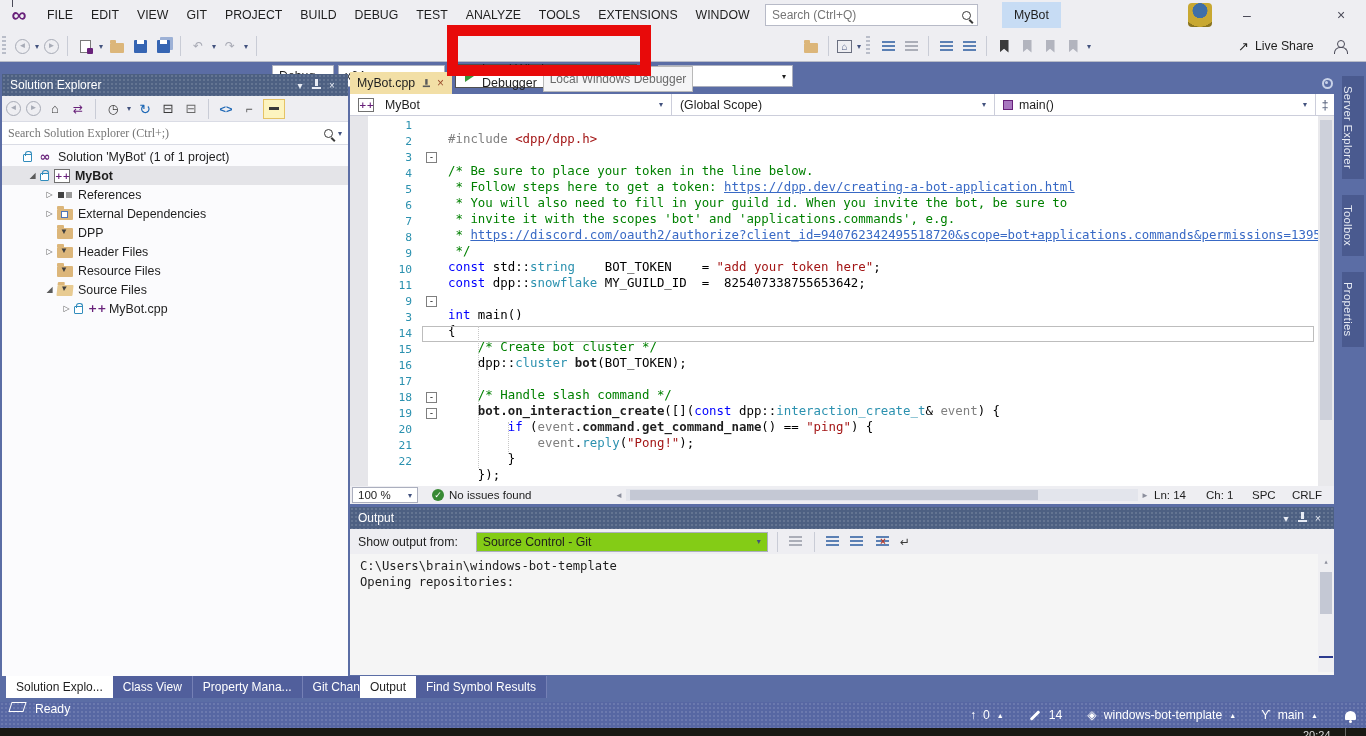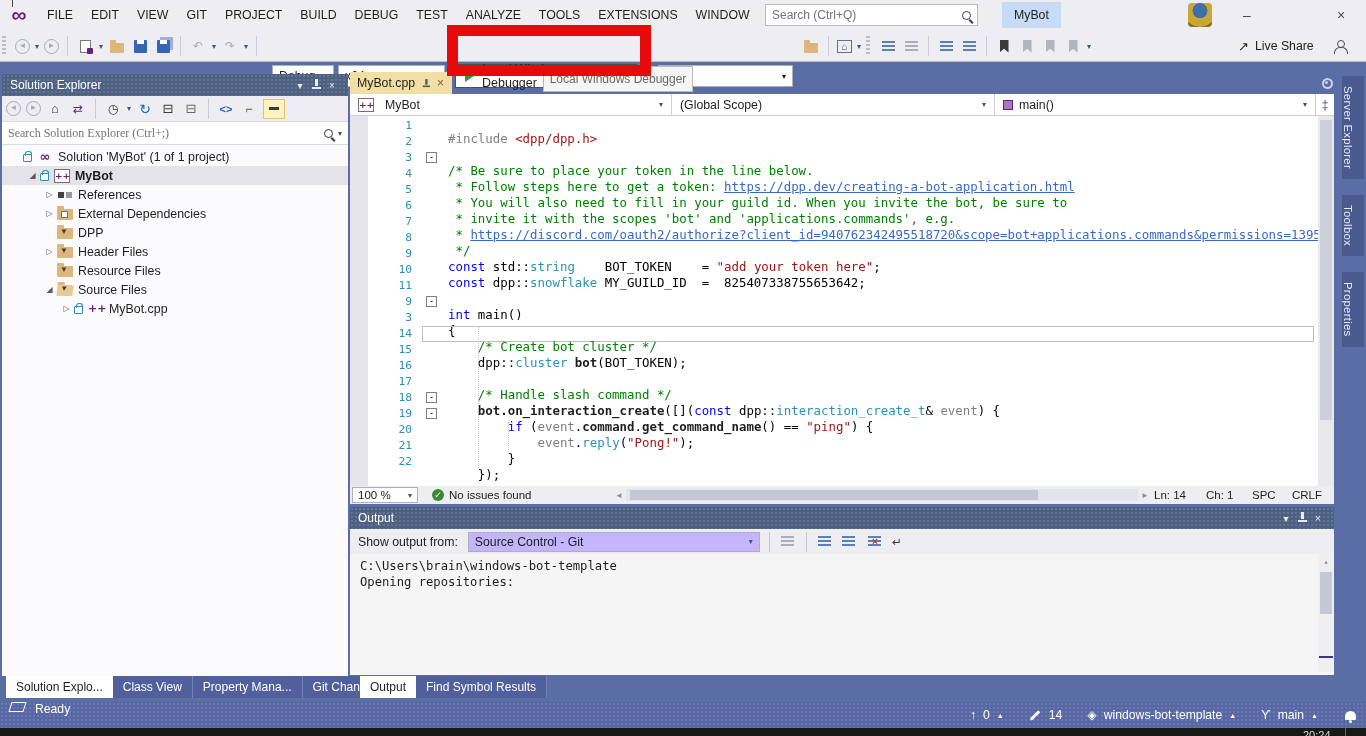--- a/index.html
+++ b/index.html
@@ -122,21 +122,21 @@
 .checkic{width:12px;height:12px;border-radius:50%;background:#388A34;color:#fff;font-size:9px;line-height:12px;text-align:center;margin:0 5px 0 14px}
 #hscroll{position:absolute;left:262px;top:2px;width:540px;height:14px;display:flex;align-items:center}
 #hscroll .arr{width:14px;text-align:center;color:#8B8E9C;font-size:8px}
 #hscroll .track{flex:1;height:12px;background:#E3E5EC;position:relative}
 #hscroll .thumb{position:absolute;left:4px;top:1px;width:408px;height:10px;background:#C4C8D4}
 #editstats{position:absolute;right:10px;top:0;height:18px;display:flex;align-items:center;gap:0;color:#1E1E1E}
 #editstats span{display:inline-block;text-align:left}
 
 #outpanel{position:absolute;left:350px;top:507px;width:984px;height:168px;background:#F5F5F5}
 #outtools{height:25px;background:#EEEEF2;display:flex;align-items:center;padding:0 8px;gap:6px;font-size:12.3px}
-#outcombo{width:292px;height:20px;background:#c4b5fd;border:1px solid #ABAFBE;display:flex;align-items:center;padding:0 6px;margin-left:4px}
+#outcombo{width:292px;height:20px;background:#84cc16;border:1px solid #ABAFBE;display:flex;align-items:center;padding:0 6px;margin-left:12px}
 #outcombo .cv{flex:1}
 #outbody{position:relative;height:118px;font:12.2px/16px "DejaVu Sans Mono","Liberation Mono",monospace;color:#1E1E1E;padding:4px 0 0 10px}
 .redx{color:#B03A2E;font-weight:bold;font-size:10px;margin-left:-9px}
 #outscroll{position:absolute;right:0;top:0;width:16px;height:118px;background:#EFEFF2}
 #outscroll .arr{display:block;text-align:center;color:#8B8E9C;font-size:8px;padding-top:3px}
 #outscroll .thumb{position:absolute;left:2px;top:18px;width:12px;height:42px;background:#C4C8D4}
 #outscroll .mark{position:absolute;left:1px;bottom:14px;width:14px;height:2px;background:#2B3A8E}
 
 #sidetabs{position:absolute;left:1342px;top:76px;width:24px;display:flex;flex-direction:column;gap:16px}
 .side-tab{writing-mode:vertical-lr;background:#4A5A8F;color:#E8ECF5;font-size:11.3px;padding:10px 0;width:22px;text-align:center;letter-spacing:.3px}

